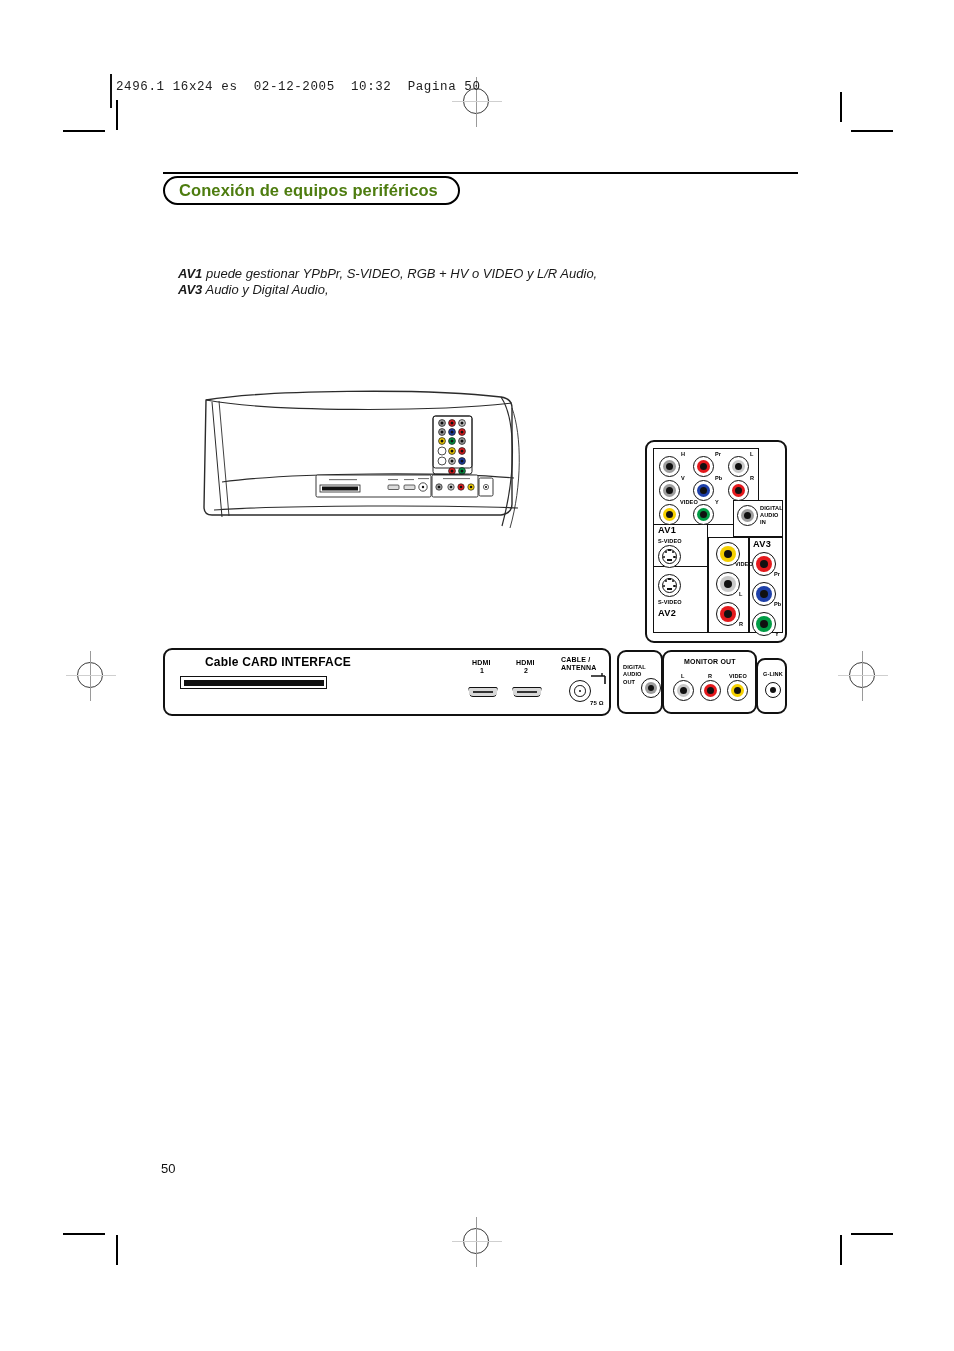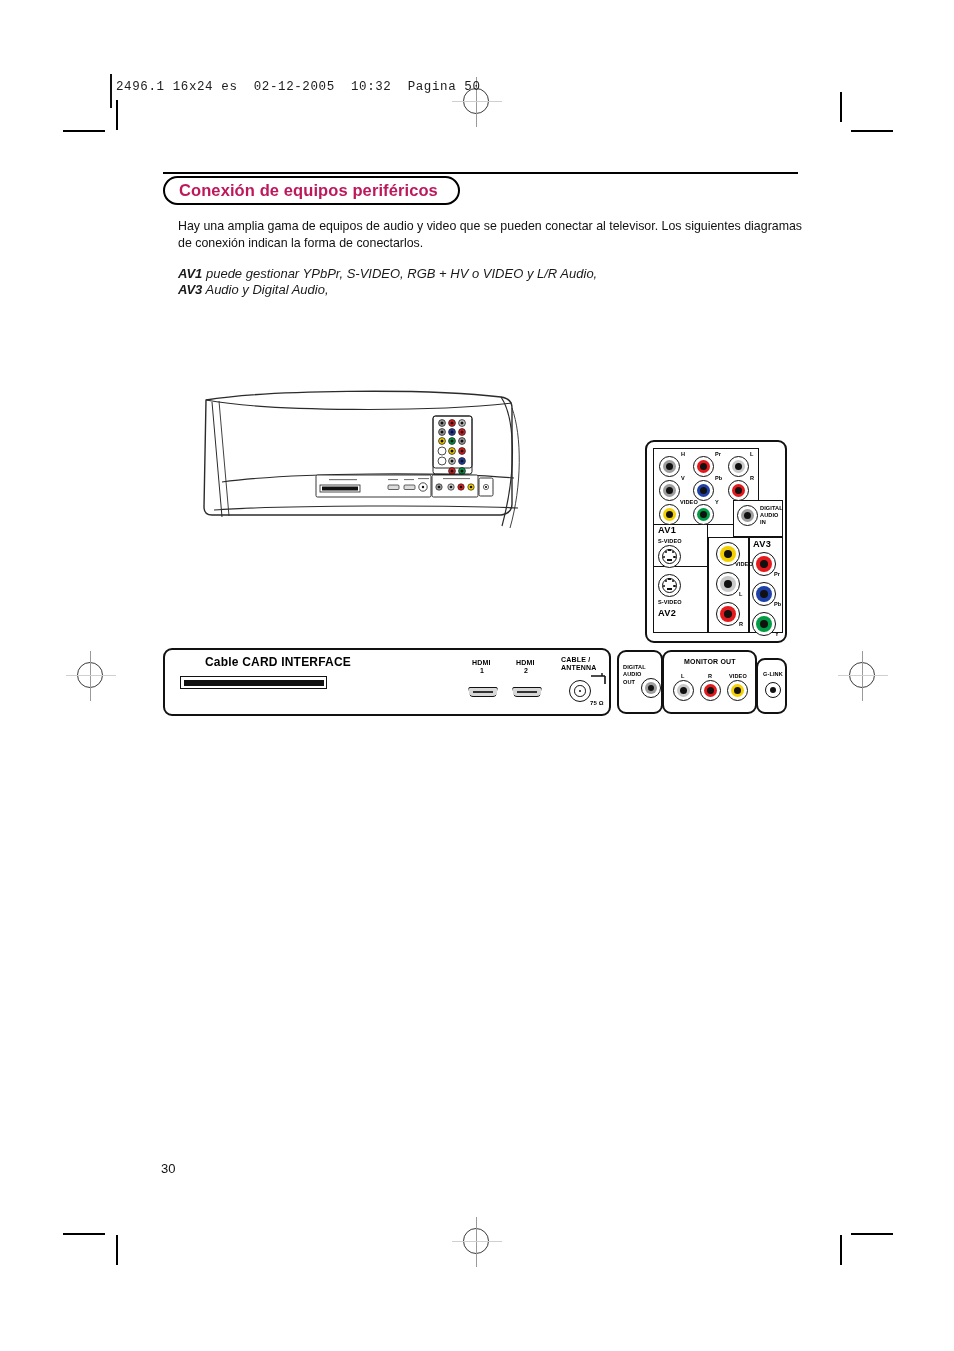--- a/index.html
+++ b/index.html
@@ -47,21 +47,21 @@
     position:absolute; left:163px; top:172px; width:635px; height:2.4px; background:#000;
   }
   .title-pill {
     position:absolute; left:163px; top:176px;
     height:29px; padding:0 20px 0 14px;
     border:2.2px solid #000; border-radius:15px;
     display:flex; align-items:center;
     background:#fff;
   }
   .title-pill span {
-    font-size:16.5px; font-weight:bold; letter-spacing:0.1px; color:#be185d;
+    font-size:16.5px; font-weight:bold; letter-spacing:0.1px; color:#4d7c0f;
     white-space:nowrap;
   }
 
   .intro {
     position:absolute; left:178px; top:218px; width:625px;
     font-size:12.4px; line-height:17px; color:#111;
   }
 
   .avlist {
     position:absolute; left:178px; top:266px; width:560px;
@@ -178,21 +178,20 @@
 <div class="slug-rule"></div>
 <div class="slug">2496.1 16x24 es  02-12-2005  10:32  Pagina 50</div>
 
 <div class="page">
 
   <div class="title-rule"></div>
   <div class="title-pill">
     <span>Conexión de equipos periféricos</span>
   </div>
 
-  <div class="intro">Hay una amplia gama de equipos de audio y video que se pueden conectar al televisor. Los siguientes diagramas de conexión indican la forma de conectarlos.</div>
 
   <div class="avlist">
     <div class="row"><b>AV1</b> <span>puede gestionar YPbPr, S-VIDEO, RGB + HV o VIDEO y L/R Audio,</span></div>
     <div class="row"><b>AV3</b> <span>Audio y Digital Audio,</span></div>
   </div>
 
   <div class="tv">
     <svg width="346" height="146" viewBox="0 0 346 146" fill="none" xmlns="http://www.w3.org/2000/svg">
 
       <path d="M10 14 C 70 4, 230 2, 305 11 C 312 12, 316 16, 316 22 L 316 118 C 316 124, 312 128, 305 129 L 16 129 C 11 129, 8 126, 8 121 Z" stroke="#2b2b2b" stroke-width="1.4" fill="#fff" stroke-linejoin="round"></path>
@@ -501,15 +500,15 @@
     <div class="lbl" style="left:65px; top:21px;">VIDEO</div>
   </div>
 
   <div class="panel" style="left:756px; top:658px; width:31px; height:56px;">
     <div class="lbl" style="left:5px; top:11px;">G-LINK</div>
     <div class="glink-jack" style="left:7px; top:22px; width:16px; height:16px;">
       <div class="hole2"></div>
     </div>
   </div>
 
-  <div class="pagenum">30</div>
+  <div class="pagenum">50</div>
 
 </div>
 
 </body></html>

